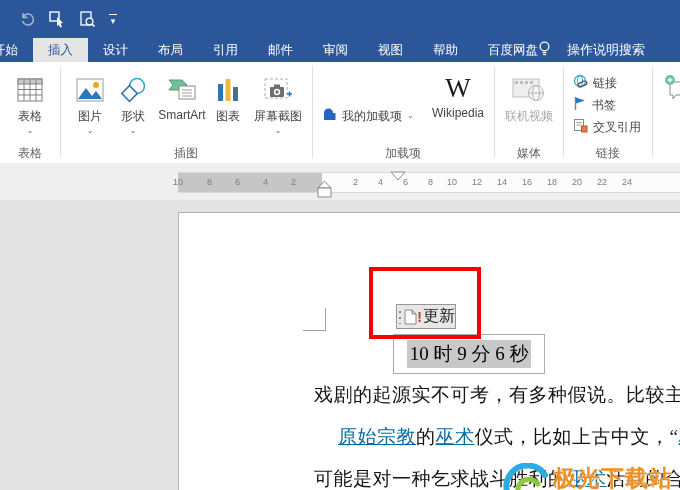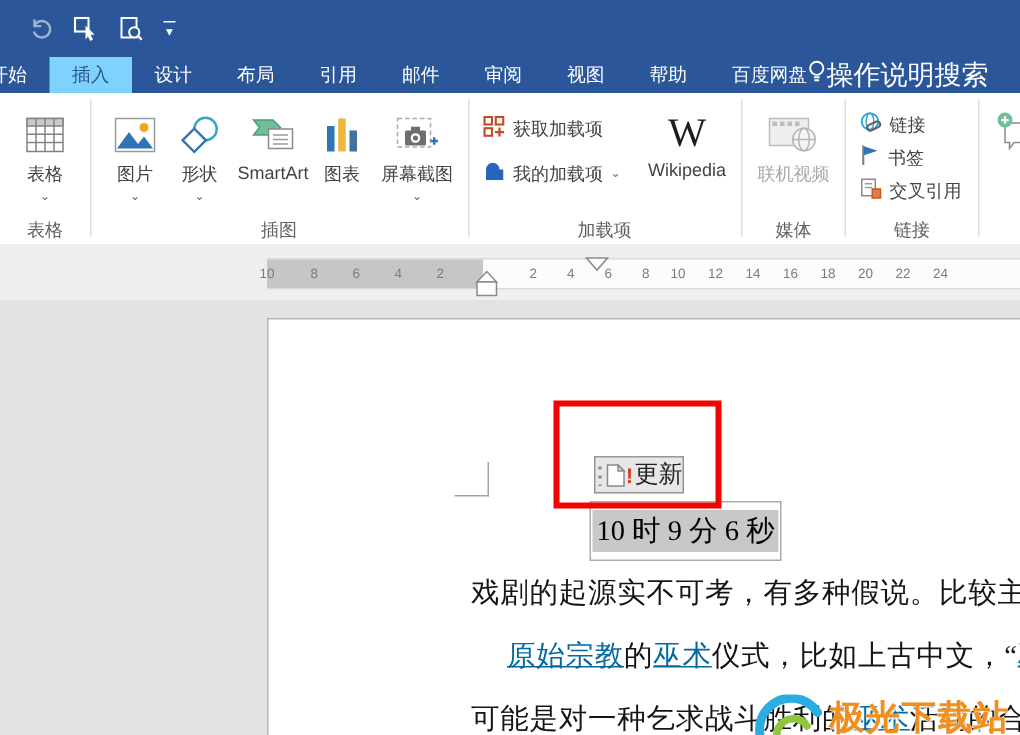--- a/index.html
+++ b/index.html
@@ -13,22 +13,22 @@
   .qat{left:20px;top:7px;display:flex;gap:13px;align-items:center;height:24px;}
   .qat svg{display:block;}
   .qat-dd{color:#fff;font-size:9px;line-height:8px;text-align:center;}
   .qat-dd .bar{display:block;width:8px;height:1px;background:#fff;margin:0 auto 2px;}
   #title-text{left:482px;top:12px;color:#fff;font-size:13px;white-space:nowrap;}
 
   
   #tabrow{left:0;top:38px;width:680px;height:24px;background:#2b579a;display:flex;}
   .tab{color:#fff;font-size:12.5px;line-height:24px;padding:0 15px;white-space:nowrap;}
   .tab.first{margin-left:-22px;}
-  .tab.active{background:#7dd3fc;color:#2b579a;}
-  #helpsearch{left:538px;top:38px;height:24px;display:flex;align-items:center;gap:0;color:#fff;font-size:18px;white-space:nowrap;}
+  .tab.active{background:#e5e5e5;color:#2b579a;}
+  #helpsearch{left:538px;top:38px;height:24px;display:flex;align-items:center;gap:16px;color:#fff;font-size:13px;white-space:nowrap;}
 
   
   #ribbon{left:0;top:62px;width:680px;height:101px;background:#fff;border-bottom:1px solid #cfcfcf;}
   .vsep{top:4px;width:1px;height:92px;background:#e0e0e0;}
   .bigbtn{top:12px;text-align:center;color:#444;font-size:12px;}
   .bigbtn .ic{height:32px;display:flex;align-items:center;justify-content:center;}
   .bigbtn .lb{margin-top:2px;white-space:nowrap;}
   .caret{font-size:8px;color:#666;line-height:8px;margin-top:2px;}
   .smallrow{display:flex;align-items:center;gap:5px;font-size:12px;color:#444;white-space:nowrap;}
   .grouplabel{top:83px;font-size:12px;color:#616161;text-align:center;white-space:nowrap;}
@@ -43,21 +43,21 @@
 
   
   #docarea{left:0;top:200px;width:680px;height:290px;background:#e3e3e3;}
   #page{left:178px;top:12px;width:502px;height:278px;background:#fff;border-left:1px solid #b3b3b3;border-top:1px solid #b3b3b3;}
   .cropline{background:#a3a3a3;}
   #red-rect{left:190px;top:54px;width:104px;height:64px;border:4px solid #f20400;pointer-events:none;z-index:6;}
   #update-btn{left:217px;top:91px;width:60px;height:25px;background:#e7e7e7;border:1px solid #969696;display:flex;align-items:center;z-index:5;box-sizing:border-box;}
   .grip{width:7px;height:15px;margin:0 2px 0 1px;background-image:radial-gradient(circle,#8a8a8a 1px,transparent 1.3px);background-size:4px 6px;}
   .excl{color:#cf3a1b;font-weight:bold;font-size:14px;margin:0 1px 0 0;}
   #update-btn .lb{font-size:16px;color:#222;white-space:nowrap;}
-  #field-box{left:214px;top:121px;width:128px;height:40px;border:1px solid #ababab;background:#fff;display:flex;align-items:center;justify-content:center;box-sizing:border-box;}
+  #field-box{left:214px;top:121px;width:152px;height:40px;border:1px solid #ababab;background:#fff;display:flex;align-items:center;justify-content:center;box-sizing:border-box;}
   #field-box .val{background:#c8c8c8;font-family:"Liberation Serif",serif;font-size:19px;color:#000;padding:1px 3px;white-space:nowrap;}
   .docline{font-family:"Liberation Serif",serif;font-size:19px;color:#141414;letter-spacing:0.5px;white-space:nowrap;}
   .docline a{color:#0369a1;text-decoration:underline;}
   #watermark{left:322px;top:218px;display:flex;align-items:flex-start;z-index:7;pointer-events:none;margin-top:32px;}
   #wm-texts{margin-left:2px;}
   #wm-site{font-size:23px;font-weight:bold;color:#f08f1d;letter-spacing:1px;white-space:nowrap;
            text-shadow:0 0 1px #fff,1px 1px 0 rgba(255,255,255,.7);}
   #wm-url{font-size:14px;font-weight:bold;color:#3aa7dd;letter-spacing:3px;margin-top:-3px;text-align:center;white-space:nowrap;}
 </style>
 </head>
@@ -185,31 +185,20 @@
           <rect x="10" y="6.5" width="6" height="3" fill="#6e6e6e"></rect>
           <circle cx="13" cy="14" r="3.2" fill="#fff"></circle>
           <circle cx="13" cy="14" r="1.7" fill="#6e6e6e"></circle>
           <path d="M23 16 h5 M25.5 13.5 v5" stroke="#2e75b6" stroke-width="1.6"></path>
         </svg>
     </div>
     <div class="lb">屏幕截图</div>
     <div class="caret">⌄</div>
   </div>
 
-  <div class="smallrow abs" style="left:322px;top:15px">
-    <span>
-      <svg width="15" height="15" viewBox="0 0 15 15">
-          <rect x="1" y="1" width="5" height="5" fill="none" stroke="#c54a22" stroke-width="1.4"></rect>
-          <rect x="8.5" y="1" width="5" height="5" fill="none" stroke="#c54a22" stroke-width="1.4"></rect>
-          <rect x="1" y="8.5" width="5" height="5" fill="none" stroke="#c54a22" stroke-width="1.4"></rect>
-          <path d="M11 8 v6 M8 11 h6" stroke="#c54a22" stroke-width="1.5"></path>
-        </svg>
-    </span>
-    <span>获取加载项</span>
-  </div>
   <div class="smallrow abs" style="left:322px;top:45px">
     <span>
       <svg width="15" height="15" viewBox="0 0 15 15">
           <path d="M2 6 a4.5 4.5 0 1 1 9 0 l2.5 0 0 7 -11.5 0 z" fill="#2465c0"></path>
         </svg>
     </span>
     <span>我的加载项</span>
     <span class="caret" style="margin:0">⌄</span>
   </div>
   <div class="bigbtn abs" style="left:427px;width:62px;top:10px">

